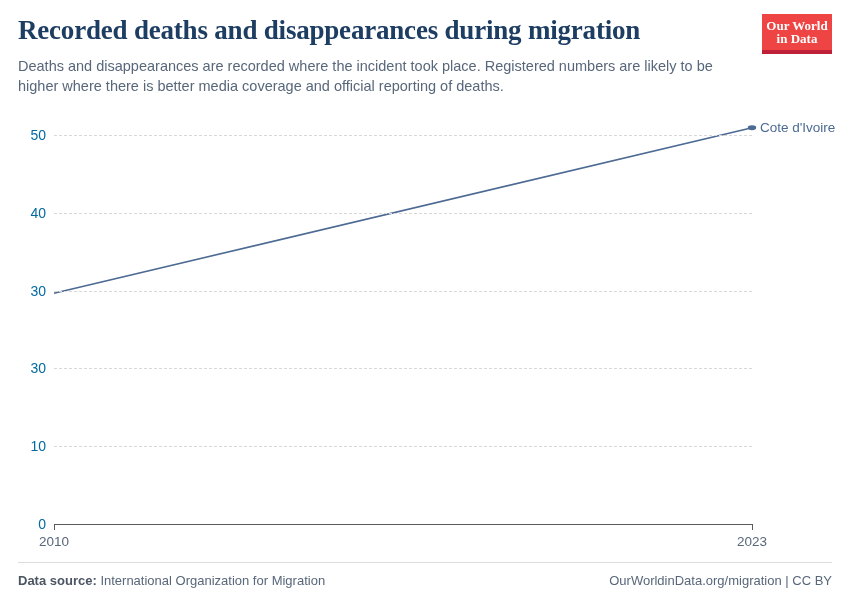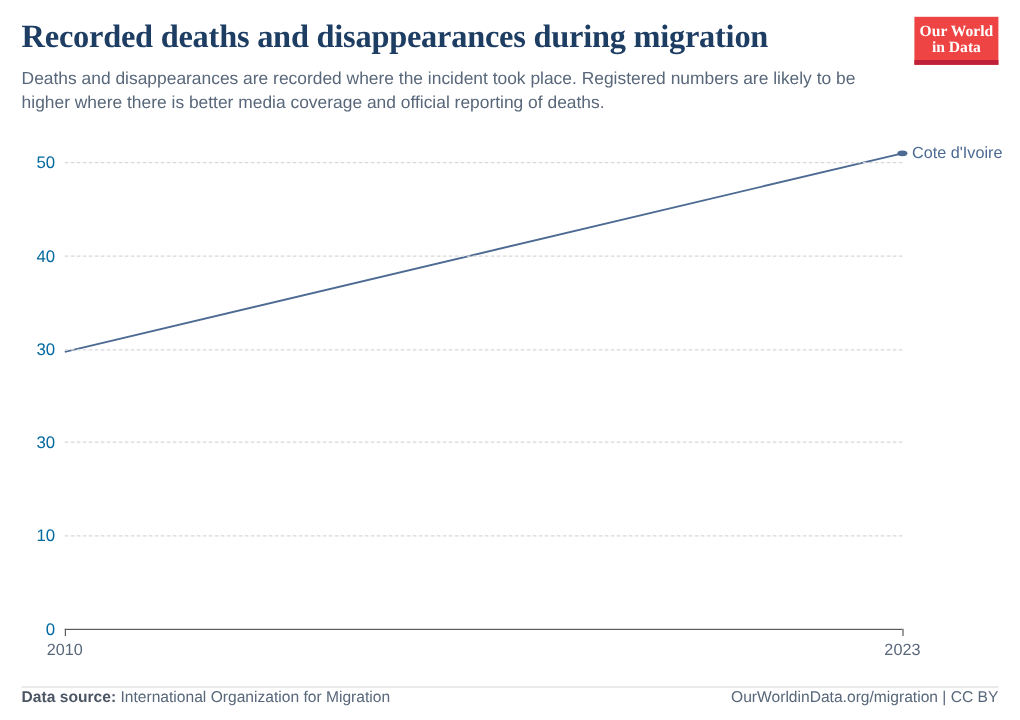--- a/index.html
+++ b/index.html
@@ -127,20 +127,21 @@
     white-space: nowrap;
     transform: translateY(-50%);
   }
   
   .footer {
     position: absolute;
     left: 18px;
     right: 18px;
     bottom: 12px;
     border-top: 1px solid #dcdcdc;
+    padding-top: 10px;
     display: flex;
     justify-content: space-between;
     align-items: baseline;
     font-size: 13px;
     color: #58677a;
   }
   .footer .src-label {
     font-weight: 700;
     color: #4b5563;
   }

